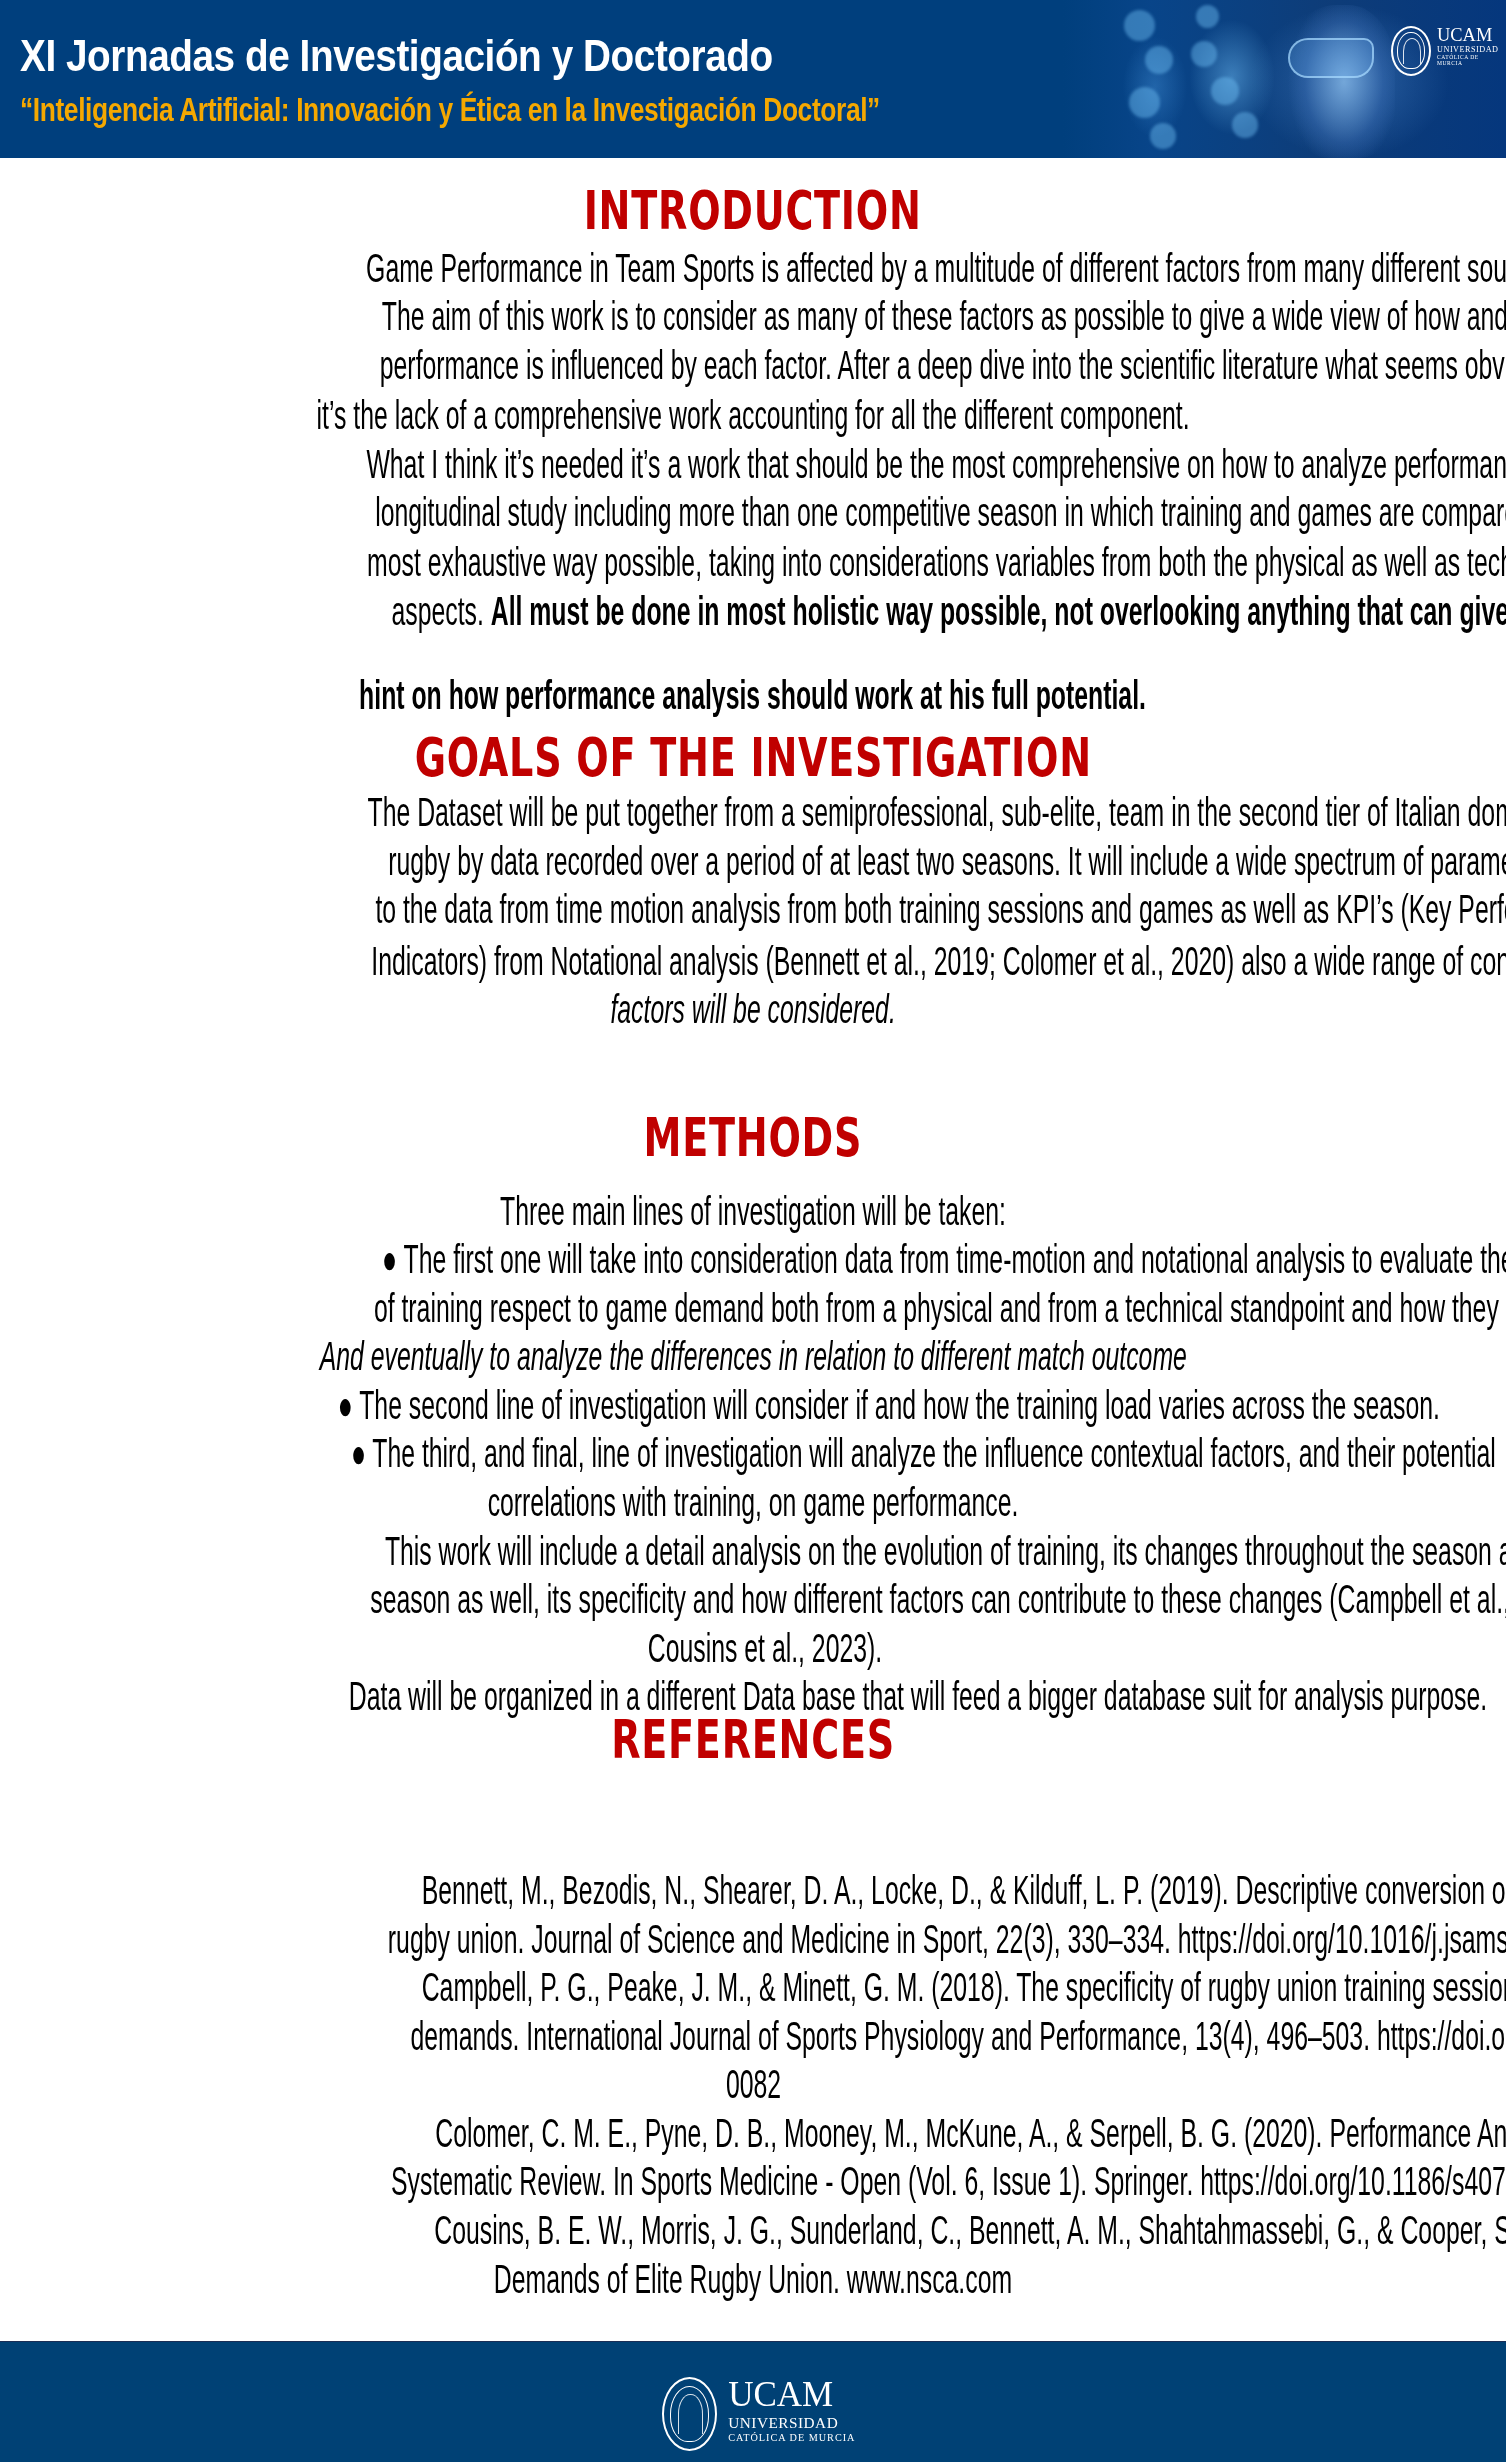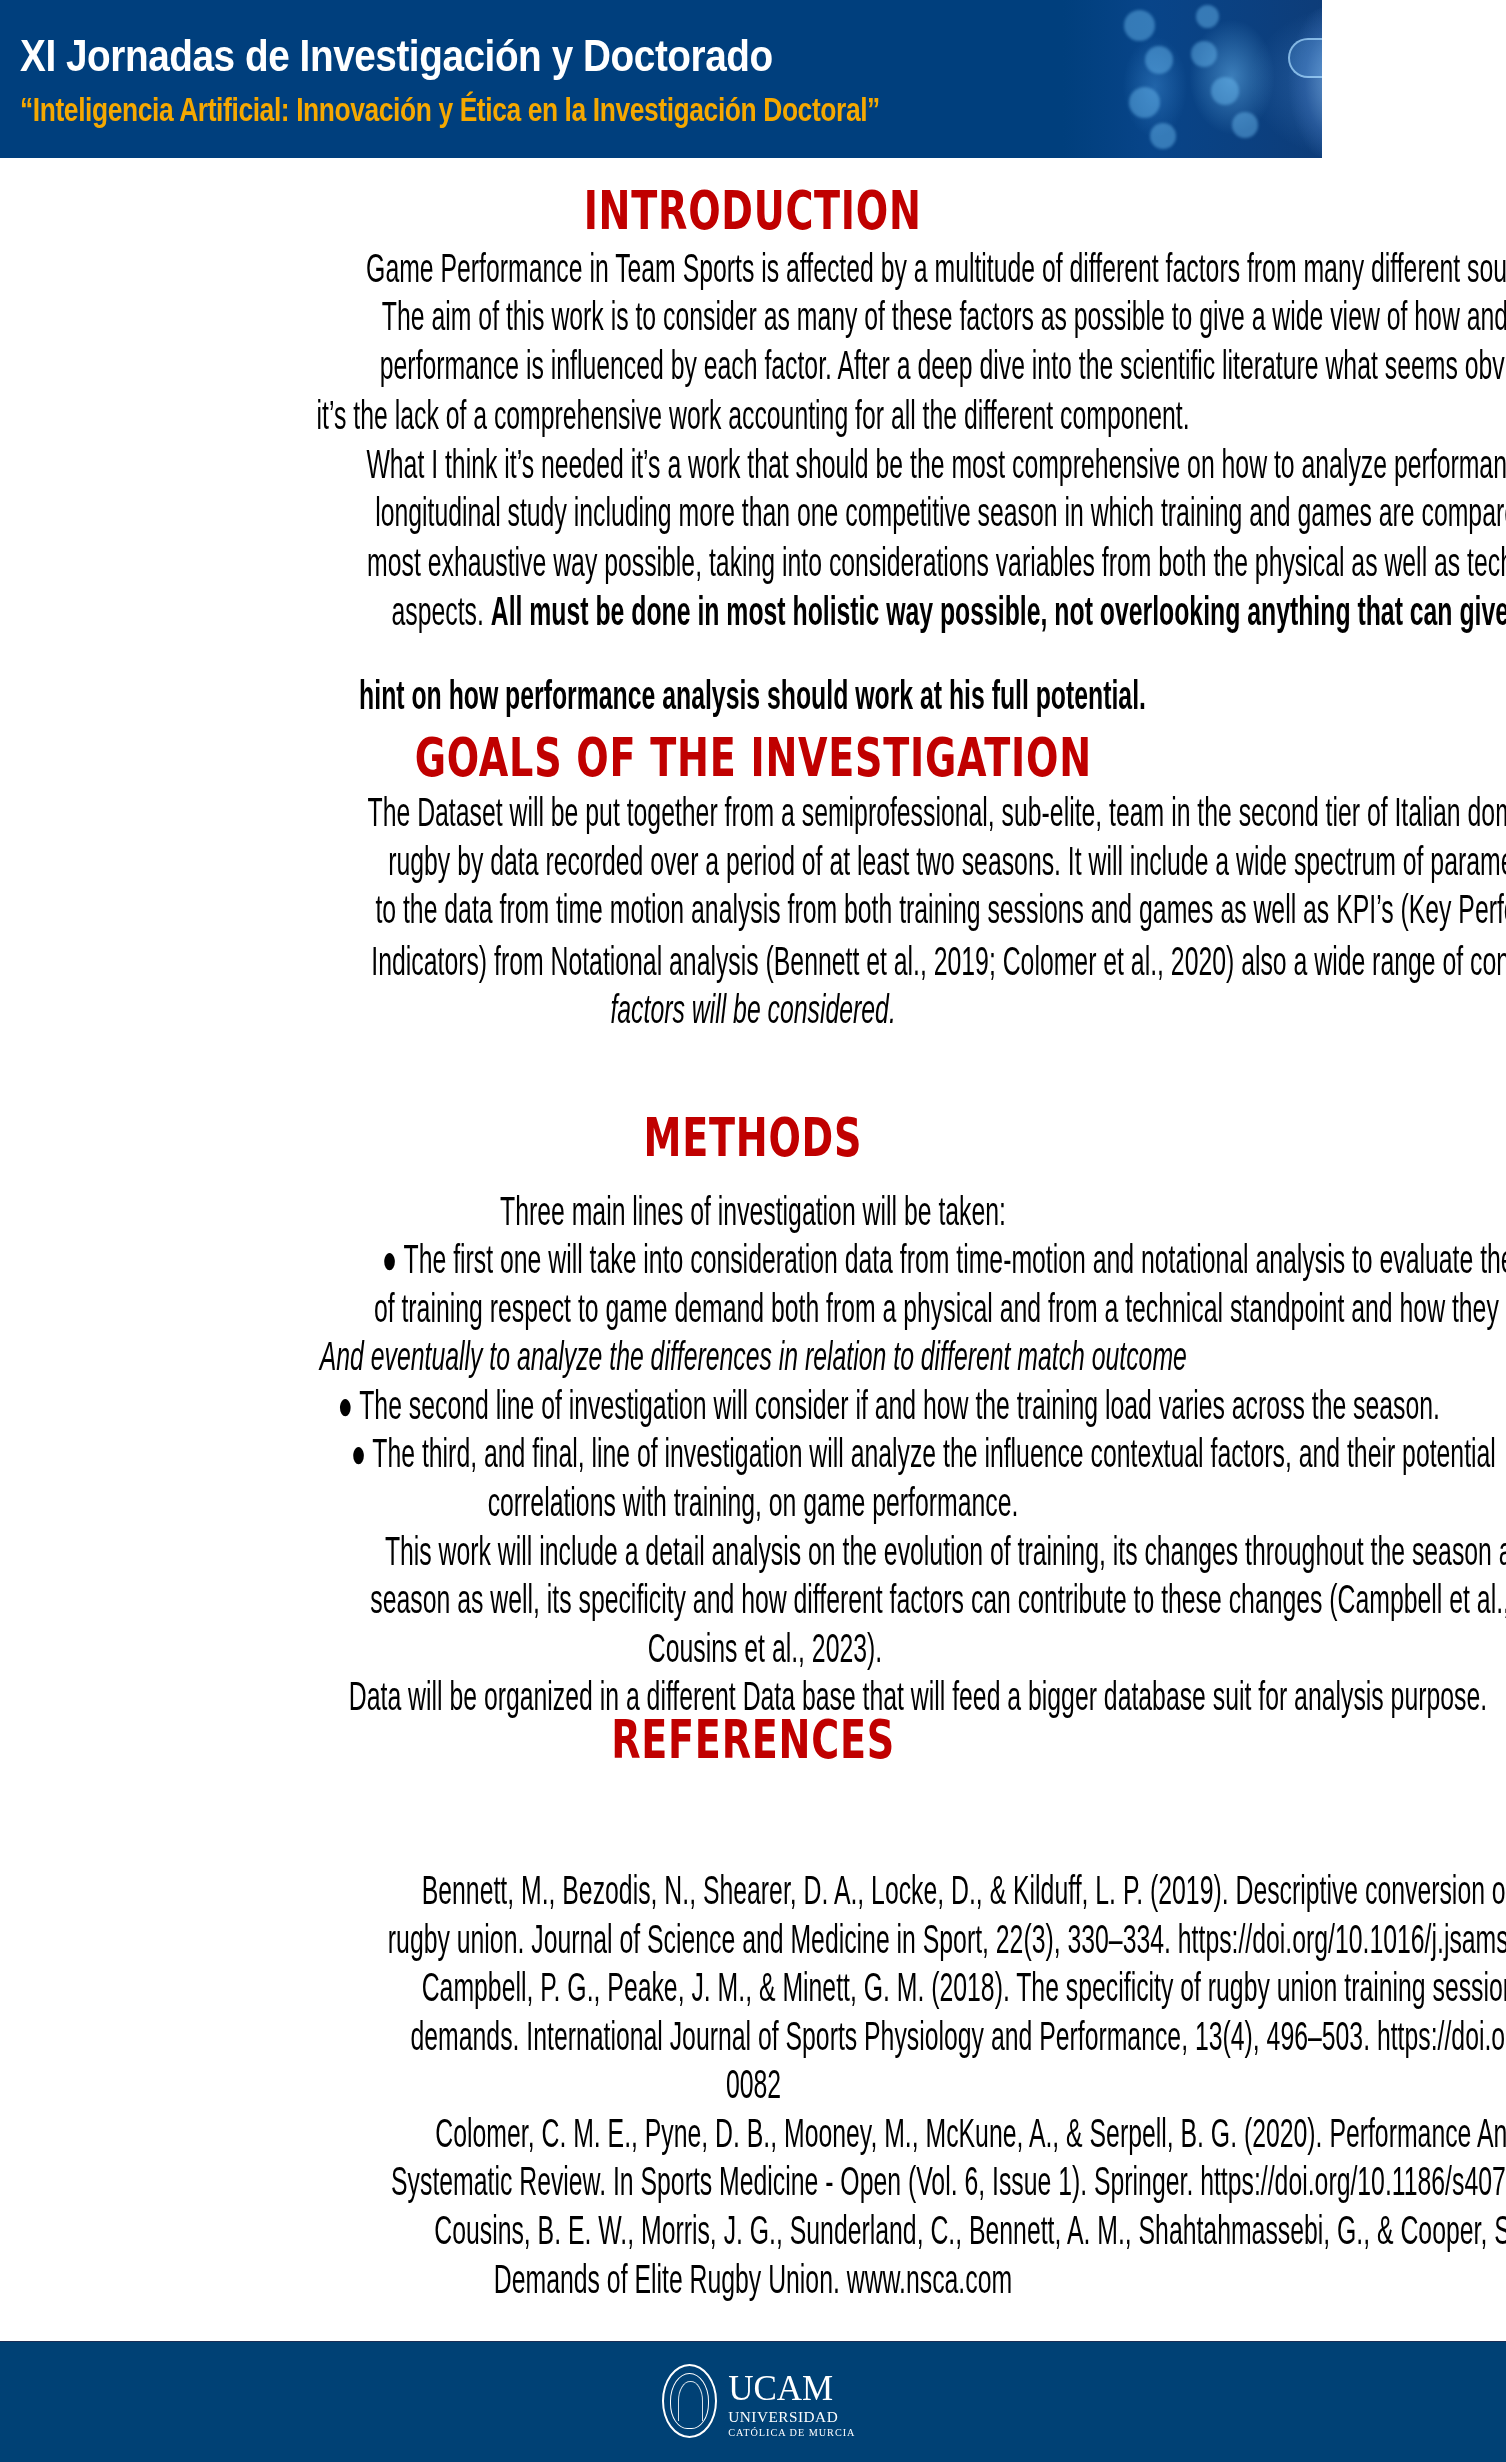--- a/index.html
+++ b/index.html
@@ -1,35 +1,35 @@
 <!DOCTYPE html>
 <html style="font-size:8.2px"><head>
 <meta charset="utf-8">
 <style>
   html, body { margin: 0; padding: 0; }
   body { width: 1506px; height: 2462px; position: relative; background: #ffffff; overflow: hidden; }
 
   
-  .header { position: absolute; left: 0; top: 0; width: 1322px; height: 158px; background: #003f7d; overflow: hidden; }
+  .header { position: absolute; left: 0; top: 0; width: 1506px; height: 158px; background: #003f7d; overflow: hidden; }
   .header-art { position: absolute; left: 1063px; top: 0; width: 443px; height: 158px;
     background:
       radial-gradient(ellipse 61px 82px at 169px 77px, rgba(120,200,255,0.45), rgba(0,0,0,0) 70%),
       radial-gradient(ellipse 46px 72px at 92px 87px, rgba(80,160,230,0.35), rgba(0,0,0,0) 70%),
       radial-gradient(ellipse 133px 102px at 286px 82px, rgba(70,130,200,0.55), rgba(0,0,0,0) 75%),
       linear-gradient(90deg, rgba(0,63,125,1) 0%, rgba(10,70,140,0.8) 20%, rgba(15,60,120,0.9) 60%, rgba(5,55,125,1) 100%);
   }
   .dna { position: absolute; border-radius: 50%; background: rgba(110,190,245,0.45); filter: blur(1.5px); }
   .face { position: absolute; left: 215px; top: 5.1px; width: 117px; height: 153px;
     background: radial-gradient(ellipse 56px 87px at 66px 77px, rgba(140,190,235,0.75), rgba(60,110,180,0.4) 70%, rgba(0,0,0,0) 100%);
     border-radius: 50% 40% 30% 45%; }
   .goggles { position: absolute; left: 225px; top: 38px; width: 82px; height: 36px; border: 2.6px solid rgba(170,220,255,0.7); border-radius: 20.4px 10.2px 20.4px 20.4px; background: rgba(120,190,255,0.2); }
   .title { position: absolute; left: 20.4px; top: 30px; color: #ffffff; font-family: "Liberation Sans", sans-serif; font-weight: bold; font-size: 45px; white-space: nowrap; transform-origin: left top; transform: scaleX(0.86); letter-spacing: -0.5px; }
   .subtitle { position: absolute; left: 20.4px; top: 91px; color: #f5a800; font-family: "Liberation Sans", sans-serif; font-weight: bold; font-size: 33px; white-space: nowrap; transform-origin: left top; transform: scaleX(0.8); letter-spacing: -0.5px; }
 
-  .logo { position: absolute; display: flex; align-items: flex-end; }
+  .logo { position: absolute; display: flex; align-items: flex-start; margin-top: 13px; }
   .seal { border: 2px solid #ffffff; border-radius: 50%; position: relative; }
   .seal::after { content: ""; position: absolute; left: 12%; top: 10%; right: 12%; bottom: 10%; border: 1px solid #ffffff; border-radius: 50% 50% 45% 45%; }
   .seal .arch { position: absolute; left: 28%; top: 22%; width: 44%; height: 55%; border: 1px solid rgba(255,255,255,0.85); border-bottom: none; border-radius: 50% 50% 0 0; }
   .logo-text { color: #ffffff; font-family: "Liberation Serif", serif; line-height: 1; }
   .logo-text .l1 { display: block; }
   .logo-text .l2 { display: block; }
   .logo-text .l3 { display: block; }
 
   .header-logo { left: 1391px; top: 12.8px; }
   .header-logo .seal { width: 36px; height: 46px; }

